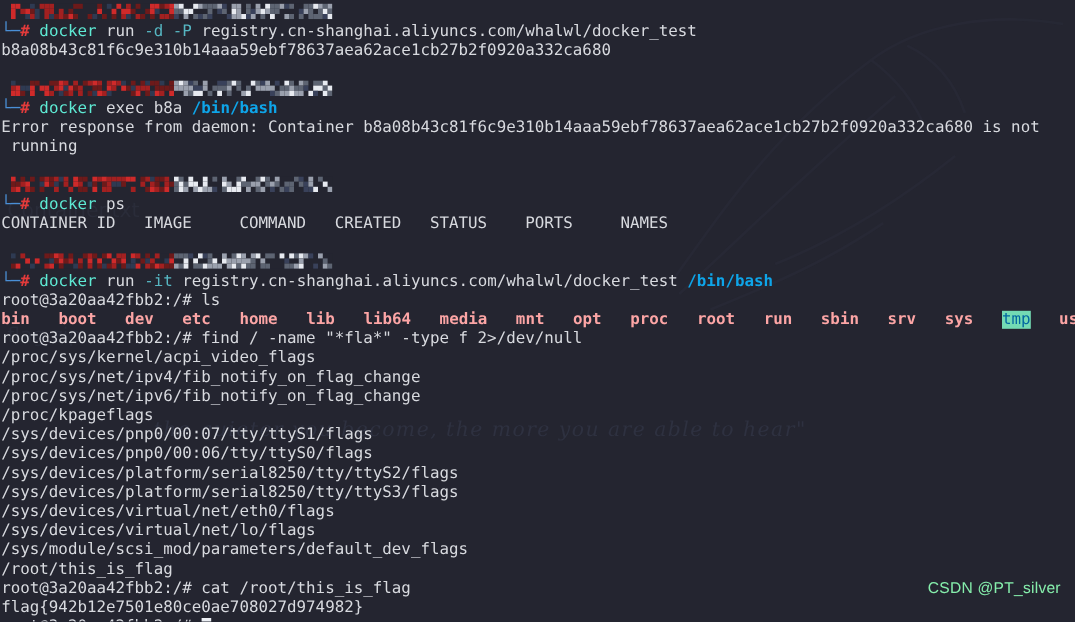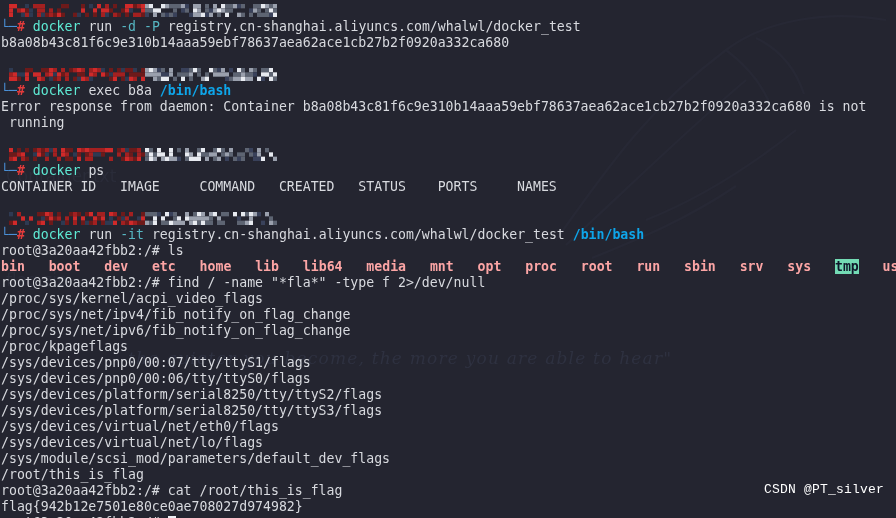--- a/index.html
+++ b/index.html
@@ -75,21 +75,21 @@
   .line { height: 16px; white-space: pre; padding-left: 1px; }
 
   
   .corner   { color: #4a8fd6; }
   .hash     { color: #e33b3b; font-weight: 700; }
   .cmd      { color: #5eead4; }
   .flagarg  { color: #56b6c2; }
   .plain    { color: #d8dadf; }
   .boldwhite{ color: #0ea5e9; font-weight: 700; }
   .dirblue  { color: #fca5a5; font-weight: 700; }
-  .tmpdir   { color: #0f172a; background: #73dbb4; font-weight: 700; margin-top: 16px; }
+  .tmpdir   { color: #0369a1; background: #73dbb4; font-weight: 400; margin-top: 16px; }
 
   
   .mosaic {
     display: inline-block;
     height: 13px;
     vertical-align: -2px;
     image-rendering: pixelated;
   }
 
   
@@ -99,23 +99,23 @@
     background: #eceff4;
     vertical-align: -3px;
   }
 
   
   #csdn-watermark {
     position: absolute;
     right: 12px;
     bottom: 20px;
     z-index: 3;
-    font-family: Liberation Mono, monospace;
+    font-family: Liberation Sans, sans-serif;
     font-size: 13px;
-    color: #ffffff;
+    color: #86efac;
     letter-spacing: 0.2px;
   }
 </style>
 </head>
 <body>
 
 <div id="wallpaper">
   <svg class="wm-dragon" viewBox="0 0 420 300">
     <g fill="none" stroke="#2c2e3c" stroke-width="2.2" opacity="0.85">
       <path d="M60 250 C 110 180, 150 120, 230 60 C 270 30, 330 20, 390 30"></path>

